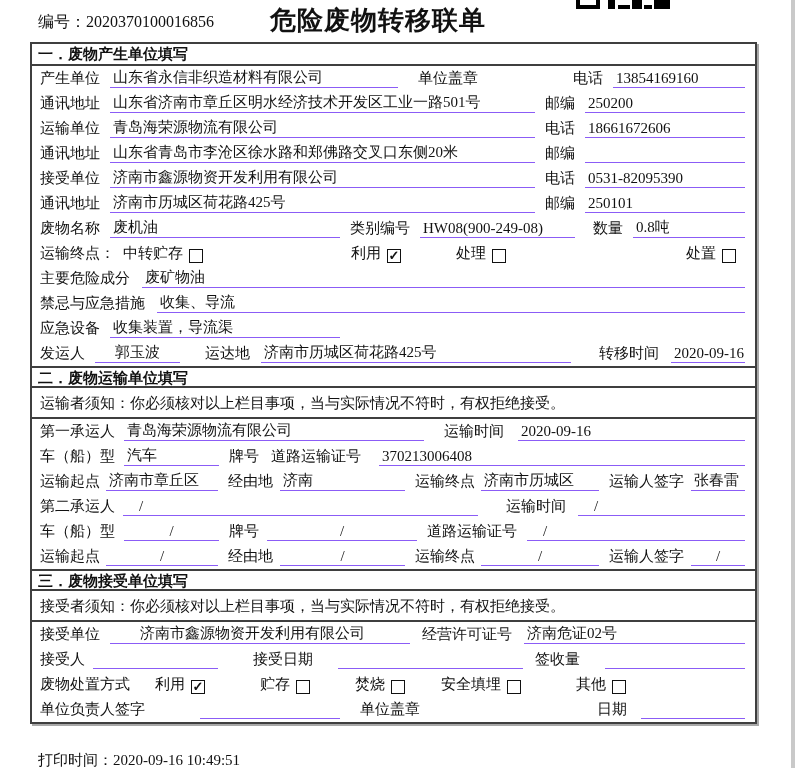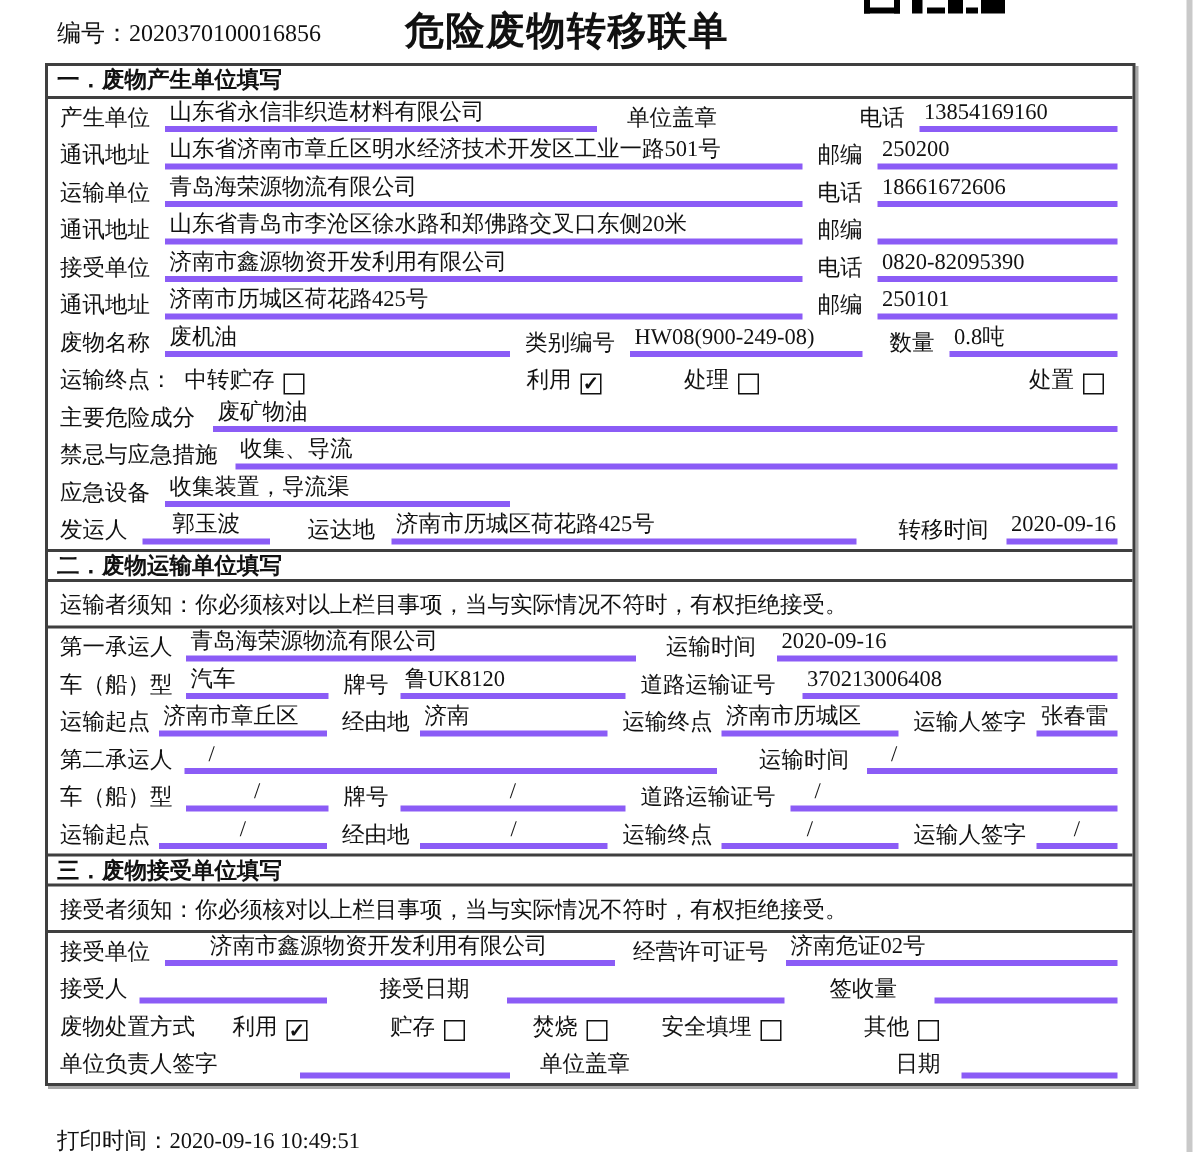--- a/index.html
+++ b/index.html
@@ -16,21 +16,21 @@
   .title{position:absolute;left:0;right:40px;top:3px;text-align:center;font-size:26px;font-weight:bold;letter-spacing:1px}
   .box{position:absolute;left:30px;top:42px;width:727px;box-sizing:border-box;background:#fff;
        border:2px solid #3f3f3f;box-shadow:2px 2px 0 #a8a8a8}
   .sech{font-weight:bold;font-size:15px;height:22px;line-height:21px;padding:0 6px;box-sizing:border-box;
         border-bottom:2px solid #3f3f3f;white-space:nowrap}
   .sech.mid{border-top:2px solid #3f3f3f}
   .notice{font-size:15px;height:31px;box-sizing:border-box;padding:6px 6px 12px 8px;border-bottom:2px solid #3f3f3f;white-space:nowrap}
   .r{display:flex;align-items:flex-end;height:25px;box-sizing:border-box;
      padding:0 10px 3px 8px;font-size:15px;white-space:nowrap}
   .l{flex:0 0 auto}
-  .u{border-bottom:4px solid #8b5cf6;box-sizing:border-box;padding:0 3px;overflow:hidden;flex:0 0 auto;min-height:18px}
+  .u{border-bottom:1px solid #8b5cf6;box-sizing:border-box;padding:0 3px;overflow:hidden;flex:0 0 auto;min-height:18px}
   .f1{flex:1 1 auto}
   .c{text-align:center}
   .sl{padding-left:16px}
   .cb{display:inline-block;width:12px;height:12px;border:1px solid #111;margin-left:6px;
       font-size:13px;line-height:11px;text-align:center;font-weight:bold;vertical-align:-1px;overflow:visible}
   .foot{position:absolute;left:38px;top:751px;font-size:15px;white-space:nowrap}
 </style>
 </head>
 <body>
 
@@ -80,21 +80,21 @@
     <span class="l" style="width:62px;margin-right:8px">通讯地址</span>
     <span class="u" style="width:425px">山东省青岛市李沧区徐水路和郑佛路交叉口东侧20米</span>
     <span class="l" style="margin-left:10px;width:32px">邮编</span>
     <span class="u f1" style="margin-left:8px"></span>
   </div>
 
   <div class="r">
     <span class="l" style="width:62px;margin-right:8px">接受单位</span>
     <span class="u" style="width:425px">济南市鑫源物资开发利用有限公司</span>
     <span class="l" style="margin-left:10px;width:32px">电话</span>
-    <span class="u f1" style="margin-left:8px">0820-82095390</span>
+    <span class="u f1" style="margin-left:8px">0531-82095390</span>
   </div>
 
   <div class="r">
     <span class="l" style="width:62px;margin-right:8px">通讯地址</span>
     <span class="u" style="width:425px">济南市历城区荷花路425号</span>
     <span class="l" style="margin-left:10px;width:32px">邮编</span>
     <span class="u f1" style="margin-left:8px">250101</span>
   </div>
 
   <div class="r">
@@ -150,21 +150,20 @@
     <span class="l" style="width:78px;margin-right:6px">第一承运人</span>
     <span class="u" style="width:300px">青岛海荣源物流有限公司</span>
     <span class="l" style="margin-left:20px;width:62px">运输时间</span>
     <span class="u f1" style="margin-left:12px">2020-09-16</span>
   </div>
 
   <div class="r">
     <span class="l" style="width:78px;margin-right:6px">车（船）型</span>
     <span class="u" style="width:95px">汽车</span>
     <span class="l" style="margin-left:10px;width:32px">牌号</span>
-    <span class="u" style="margin-left:6px;width:150px">鲁UK8120</span>
     <span class="l" style="margin-left:10px;width:92px">道路运输证号</span>
     <span class="u f1" style="margin-left:16px">370213006408</span>
   </div>
 
   <div class="r">
     <span class="l" style="width:60px;margin-right:6px">运输起点</span>
     <span class="u" style="width:112px">济南市章丘区</span>
     <span class="l" style="margin-left:10px;width:46px">经由地</span>
     <span class="u" style="margin-left:6px;width:125px">济南</span>
     <span class="l" style="margin-left:10px;width:60px">运输终点</span>
@@ -208,21 +207,21 @@
     <span class="u" style="width:300px;padding-left:30px">济南市鑫源物资开发利用有限公司</span>
     <span class="l" style="margin-left:12px;width:92px">经营许可证号</span>
     <span class="u f1" style="margin-left:10px">济南危证02号</span>
   </div>
 
   <div class="r">
     <span class="l" style="width:45px;margin-right:8px">接受人</span>
     <span class="u" style="width:125px"></span>
     <span class="l" style="margin-left:35px;width:60px">接受日期</span>
     <span class="u" style="margin-left:25px;width:185px"></span>
-    <span class="l" style="margin-left:30px;width:45px">签收量</span>
+    <span class="l" style="margin-left:12px;width:45px">签收量</span>
     <span class="u f1" style="margin-left:25px"></span>
   </div>
 
   <div class="r">
     <span class="l" style="width:90px">废物处置方式</span>
     <span class="l" style="margin-left:25px">利用</span>
       <span class="cb">✓</span>
     <span class="l" style="margin-left:55px">贮存</span>
       <span class="cb"></span>
     <span class="l" style="margin-left:45px">焚烧</span>

